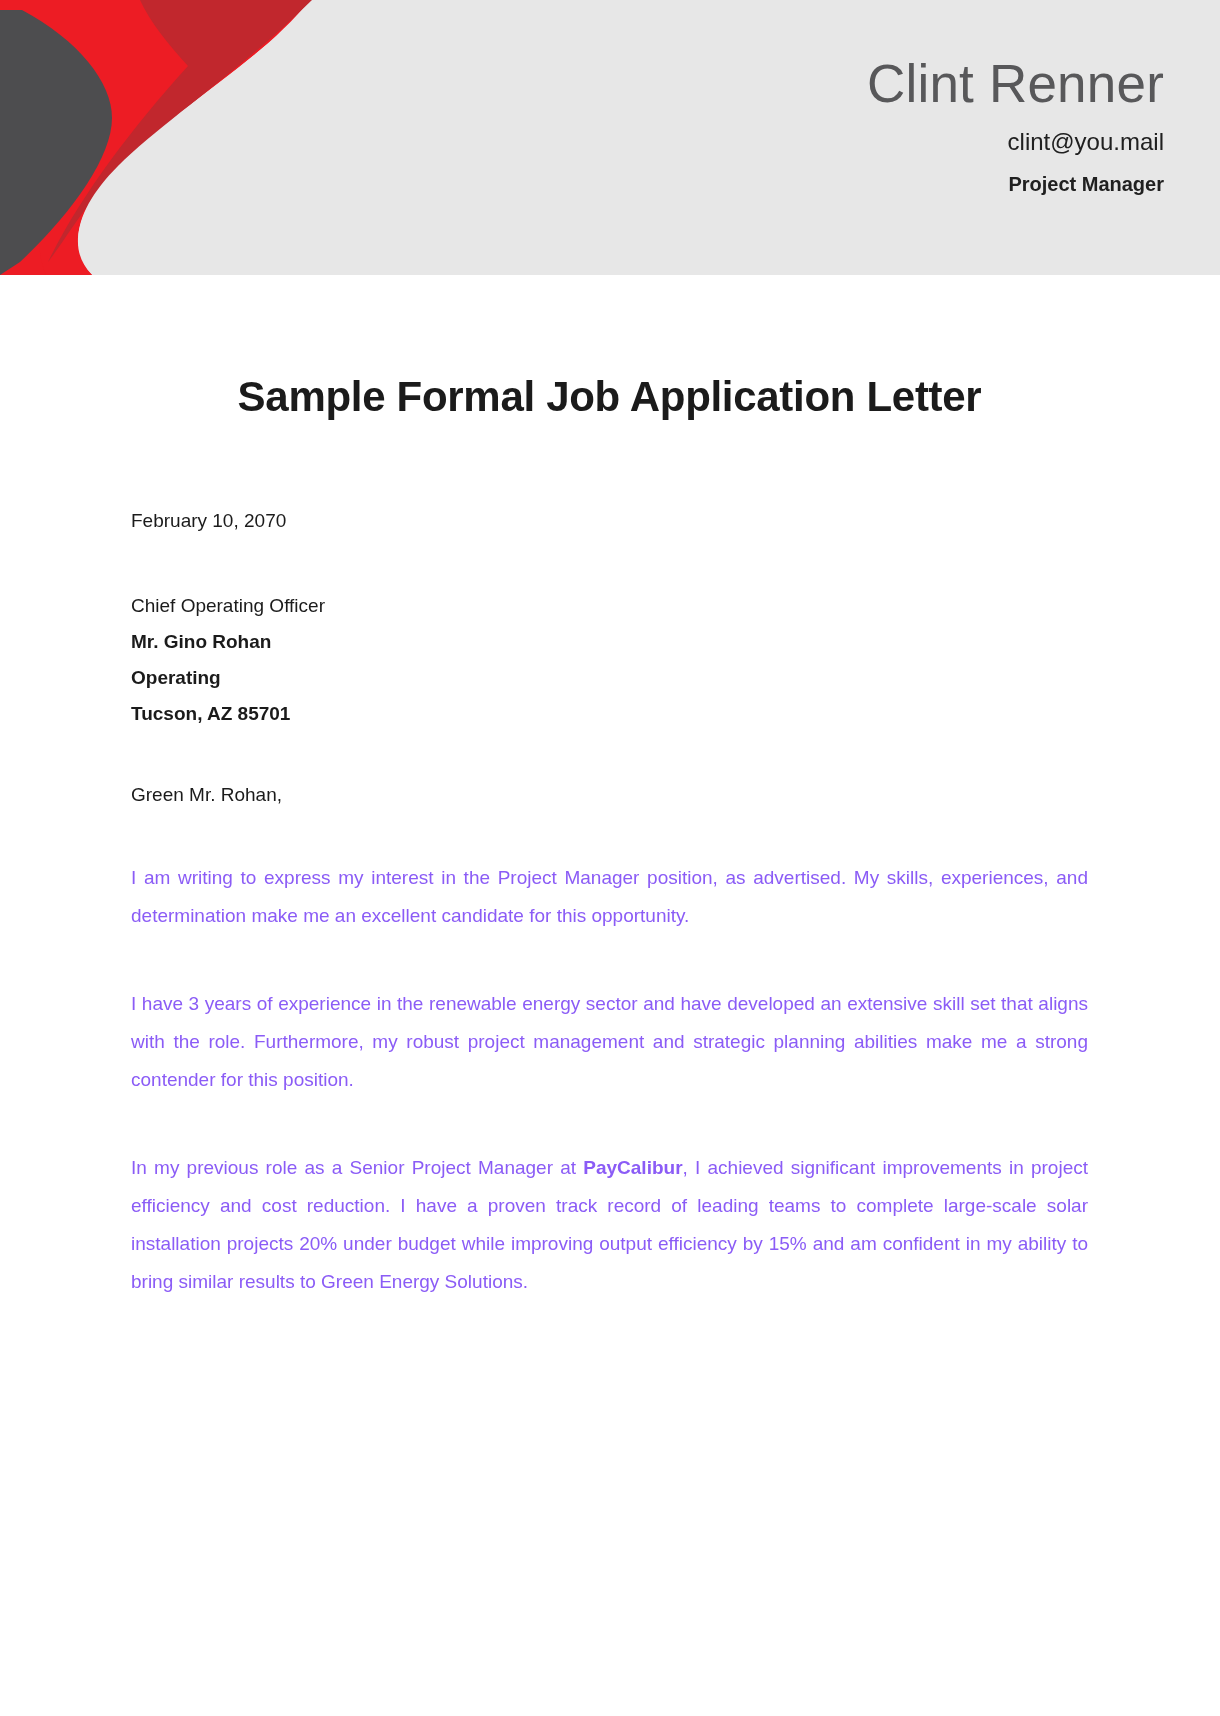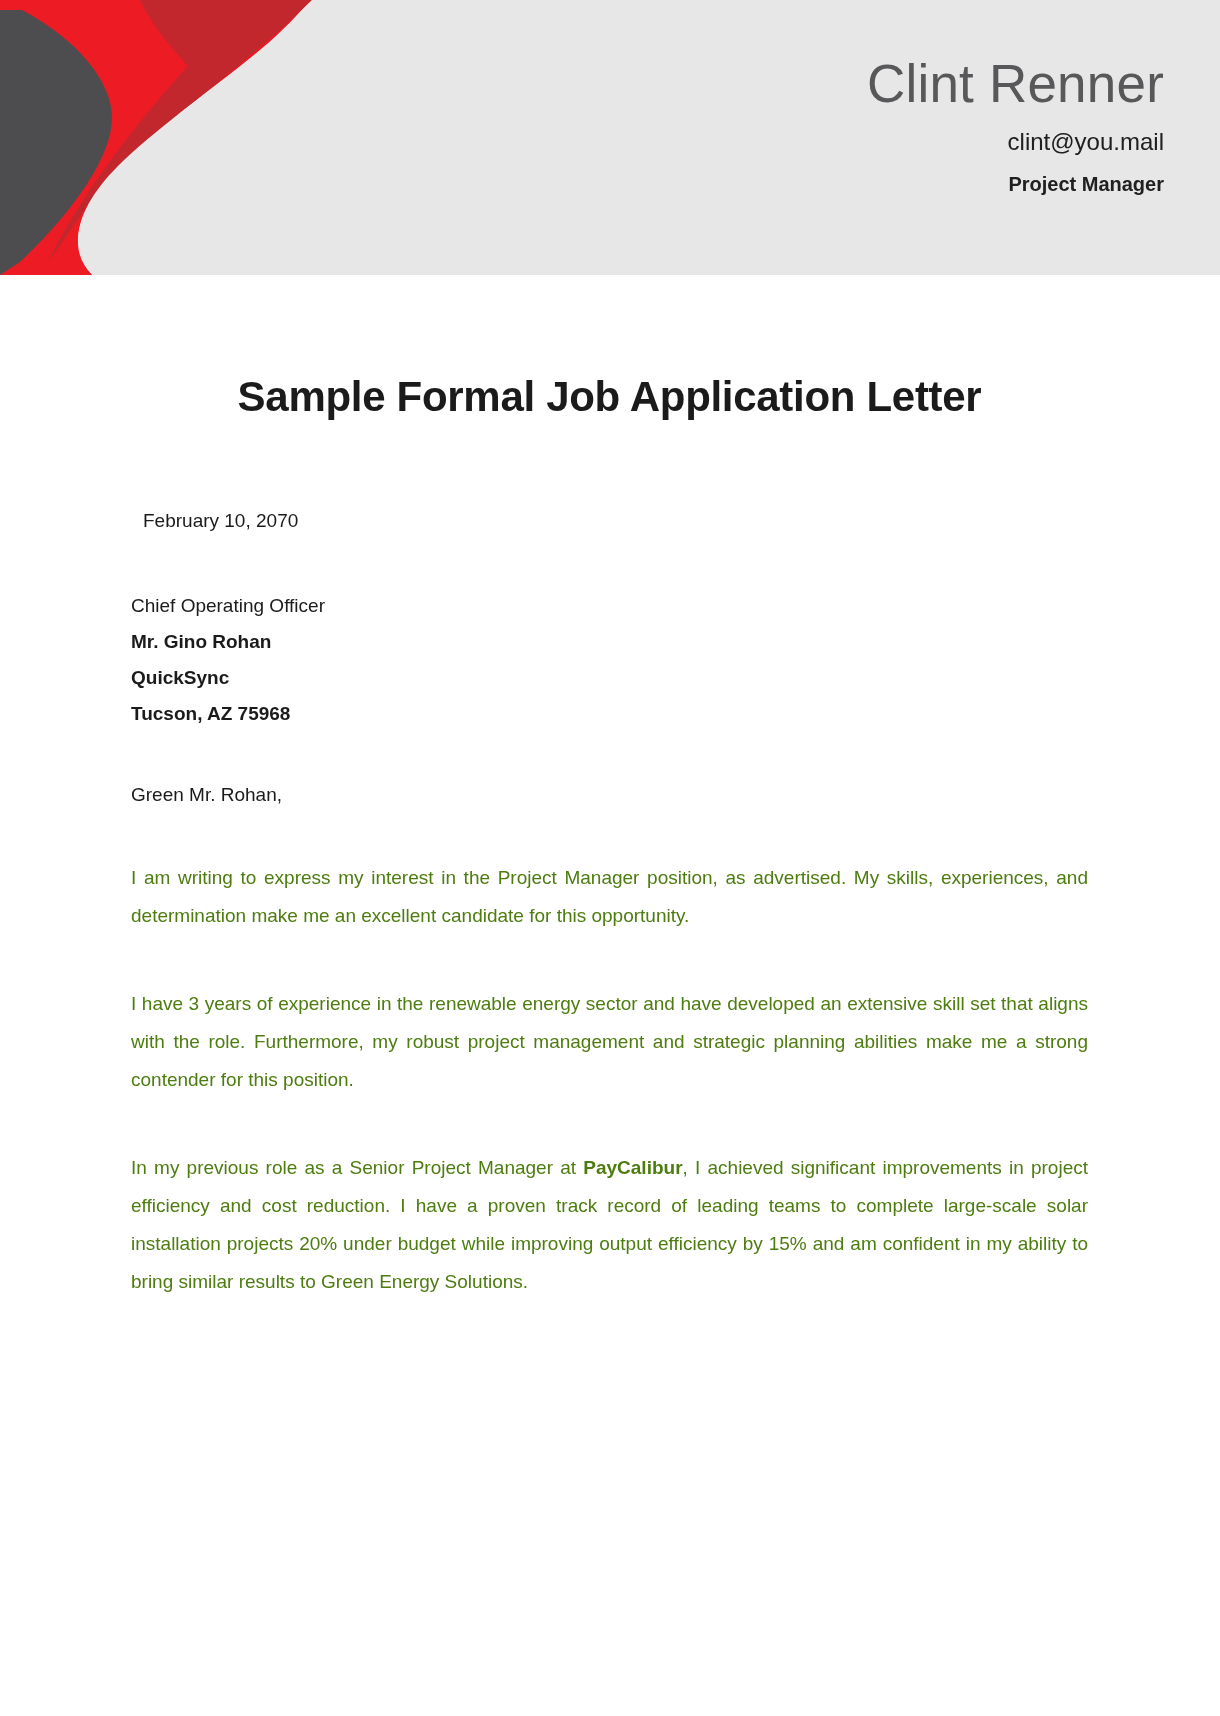--- a/index.html
+++ b/index.html
@@ -81,21 +81,21 @@
     font-weight: 700;
     color: #1b1b1b;
     text-align: center;
     letter-spacing: -0.3px;
     margin: 96px 0 0 0;
     line-height: 1.25;
   }
   .letter-date {
     font-size: 19px;
     color: #1b1b1b;
-    margin: 84px 0 0 12px;
+    margin: 84px 0 0 0;
     line-height: 1.4;
   }
   .recipient-block {
     margin: 54px 0 0 0;
   }
   .recipient-line {
     font-size: 19px;
     color: #1b1b1b;
     line-height: 1.9;
     margin: 0;
@@ -103,21 +103,21 @@
   .recipient-line.bold { font-weight: 700; }
   .salutation {
     font-size: 19px;
     color: #1b1b1b;
     margin: 50px 0 0 0;
     line-height: 1.4;
   }
   .salutation b { font-weight: 400; text-align: center; }
   .letter-para {
     font-size: 19px;
-    color: #4d7c0f;
+    color: #8b5cf6;
     text-align: justify;
     line-height: 2.0;
     margin: 50px 0 0 0;
   }
   .letter-para b { font-weight: 700; }
   .letter-para:first-of-type { margin-top: 54px; }
 </style>
 </head>
 <body>
 
@@ -147,22 +147,22 @@
 
   <div class="letter-body">
 
     <h1 class="doc-title">Sample Formal Job Application Letter</h1>
 
     <p class="letter-date">February 10, 2070</p>
 
     <div class="recipient-block">
       <p class="recipient-line">Chief Operating Officer</p>
       <p class="recipient-line bold">Mr. Gino Rohan</p>
-      <p class="recipient-line bold">QuickSync</p>
-      <p class="recipient-line bold">Tucson, AZ 75968</p>
+      <p class="recipient-line bold">Operating</p>
+      <p class="recipient-line bold">Tucson, AZ 85701</p>
     </div>
 
     <p class="salutation"><span>Green </span><b>Mr. Rohan</b><span>,</span></p>
 
     <p class="letter-para">I am writing to express my interest in the Project Manager position, as advertised. My skills, experiences, and determination make me an excellent candidate for this opportunity.</p>
 
     <p class="letter-para">I have 3 years of experience in the renewable energy sector and have developed an extensive skill set that aligns with the role. Furthermore, my robust project management and strategic planning abilities make me a strong contender for this position.</p>
 
     <p class="letter-para"><span>In my previous role as a Senior Project Manager at </span><b>PayCalibur</b><span>, I achieved significant improvements in project efficiency and cost reduction. I have a proven track record of leading teams to complete large-scale solar installation projects 20% under budget while improving output efficiency by 15% and am confident in my ability to bring similar results to Green Energy Solutions.</span></p>
 

